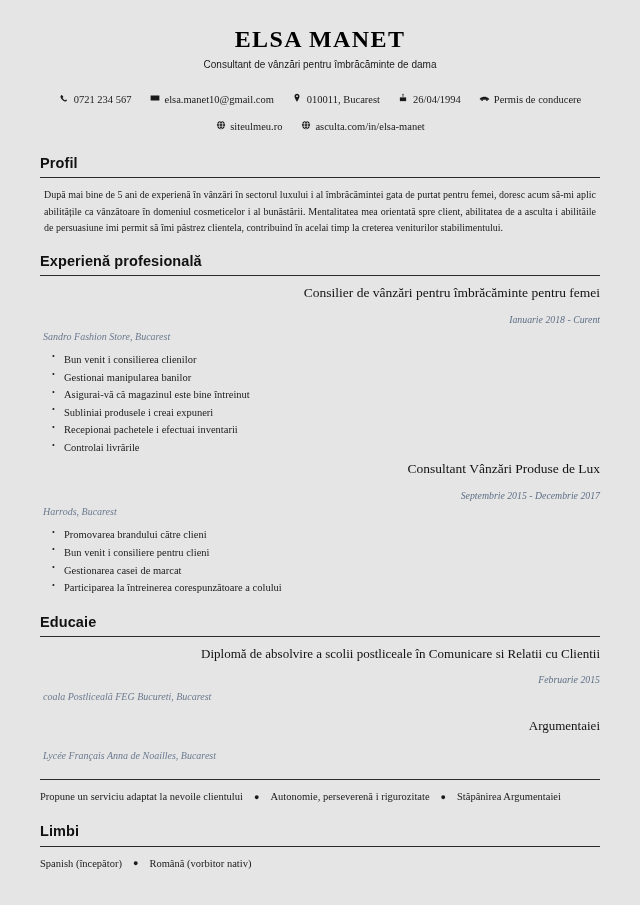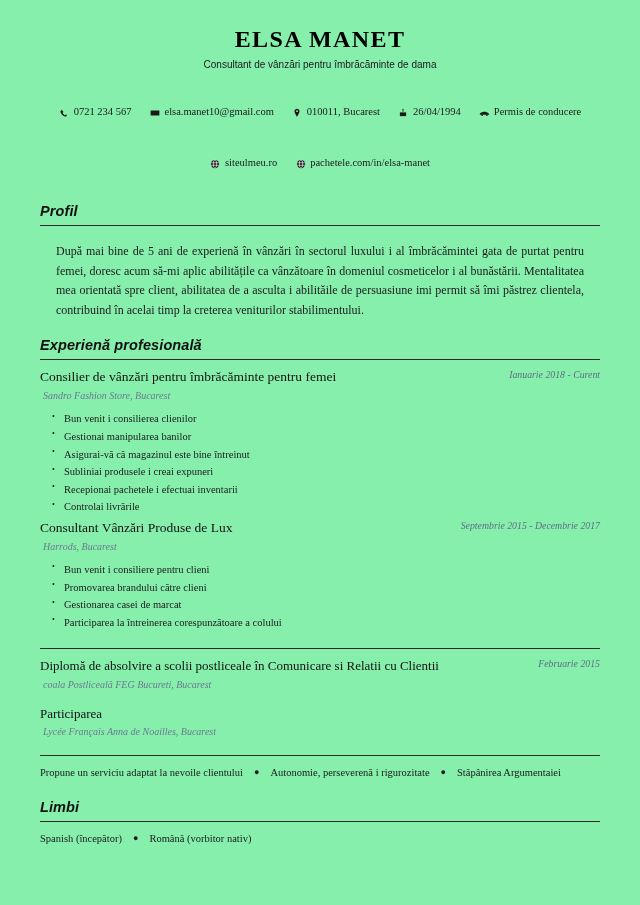--- a/index.html
+++ b/index.html
@@ -13,21 +13,21 @@
     font-family: "Liberation Serif", "DejaVu Serif", serif;
     color: #1a1a1a;
     -webkit-font-smoothing: antialiased;
   }
   .page {
     position: relative;
     width: 640px;
     height: 905px;
     box-sizing: border-box;
     padding: 26px 40px 0 40px;
-    background: #86efac;
+    background: #e5e5e5;
     overflow: hidden;
   }
 
   
   .hdr { text-align: center; }
   .hdr-name {
     font-family: "Liberation Serif", "DejaVu Serif", serif;
     font-weight: bold;
     font-size: 24px;
     letter-spacing: 1.4px;
@@ -49,23 +49,23 @@
     align-items: center;
     flex-wrap: wrap;
     gap: 0;
     font-size: 10.5px;
     color: #1a1a1a;
     line-height: 1.35;
   }
   .contact-row.second { margin-top: 5px; }
   .citem {
     display: inline-flex;
-    align-items: flex-end;
+    align-items: flex-start;
     white-space: nowrap;
-    margin: 16px 9px;
+    margin: 4px 9px;
   }
   .citem .ic {
     display: inline-flex;
     align-items: center;
     justify-content: center;
     width: 11px;
     height: 11px;
     margin-right: 4px;
     flex: none;
   }
@@ -74,46 +74,46 @@
   
   .section { margin-top: 17px; }
   .sec-head {
     font-family: "Liberation Sans", "DejaVu Sans", sans-serif;
     font-weight: bold;
     font-size: 14.5px;
     color: #111111;
     letter-spacing: 0.1px;
     margin: 0 0 5px 0;
     line-height: 1.2;
-    font-style: italic;
   }
   .sec-rule {
     border: 0;
     border-top: 1.2px solid #2b2b2b;
     margin: 0 0 9px 0;
     width: 100%;
   }
 
   
   .profile-text {
-    font-size: 12px;
+    font-size: 10px;
     line-height: 1.62;
     text-align: justify;
     color: #1a1a1a;
-    margin: 16px;
+    margin: 4px;
   }
 
   
   .entry { margin-bottom: 2px; }
   .entry + .entry { margin-top: 4px; }
   .entry-top {
     display: flex;
-    align-items: flex-start;
+    align-items: flex-end;
     justify-content: space-between;
     gap: 12px;
+    flex-direction: column;
   }
   .entry-title {
     font-size: 13.5px;
     color: #111111;
     line-height: 1.25;
   }
   .entry-date {
     font-size: 9.8px;
     font-style: italic;
     color: #5f6f86;
@@ -249,21 +249,21 @@
       </span>
 
       <span class="citem">
         <span class="ic">
           <svg width="10" height="10" viewBox="0 0 16 16">
               <circle cx="8" cy="8" r="6.6" fill="#1a1a1a"></circle>
               <ellipse cx="8" cy="8" rx="2.7" ry="6.6" fill="none" stroke="#ffffff" stroke-width="1"></ellipse>
               <path d="M1.8 6h12.4M1.8 10h12.4" stroke="#ffffff" stroke-width="1" fill="none"></path>
             </svg>
         </span>
-        <span>pachetele.com/in/elsa-manet</span>
+        <span>asculta.com/in/elsa-manet</span>
       </span>
     </div>
   </div>
 
   <div class="section">
     <h2 class="sec-head">Profil</h2>
     <hr class="sec-rule">
     <p class="profile-text">După mai bine de 5 ani de experienă în vânzări în sectorul luxului i al îmbrăcămintei gata de purtat pentru femei, doresc acum să-mi aplic abilitățile ca vânzătoare în domeniul cosmeticelor i al bunăstării. Mentalitatea mea orientată spre client, abilitatea de a asculta i abilităile de persuasiune imi permit să îmi păstrez clientela, contribuind în acelai timp la creterea veniturilor stabilimentului.</p>
   </div>
 
@@ -287,42 +287,43 @@
       </ul>
     </div>
 
     <div class="entry">
       <div class="entry-top">
         <div class="entry-title">Consultant Vânzări Produse de Lux</div>
         <div class="entry-date">Septembrie 2015 - Decembrie 2017</div>
       </div>
       <div class="entry-sub">Harrods, Bucarest</div>
       <ul class="bullets">
+        <li>Promovarea brandului către clieni</li>
         <li>Bun venit i consiliere pentru clieni</li>
-        <li>Promovarea brandului către clieni</li>
         <li>Gestionarea casei de marcat</li>
         <li>Participarea la întreinerea corespunzătoare a colului</li>
       </ul>
     </div>
   </div>
 
   <div class="section">
+    <h2 class="sec-head">Educaie</h2>
     <hr class="sec-rule">
 
     <div class="edu-entry">
       <div class="entry-top">
         <div class="edu-title">Diplomă de absolvire a scolii postliceale în Comunicare si Relatii cu Clientii</div>
         <div class="entry-date">Februarie 2015</div>
       </div>
       <div class="entry-sub">coala Postliceală FEG Bucureti, Bucarest</div>
     </div>
 
     <div class="edu-entry">
       <div class="entry-top">
-        <div class="edu-title">Participarea</div>
+        <div class="edu-title">Argumentaiei</div>
         <div class="entry-date"></div>
       </div>
       <div class="entry-sub">Lycée Français Anna de Noailles, Bucarest</div>
     </div>
   </div>
 
   <div class="section">
     <hr class="sec-rule">
     <div class="inline-list">
       <span class="li-item">Propune un serviciu adaptat la nevoile clientului</span>

